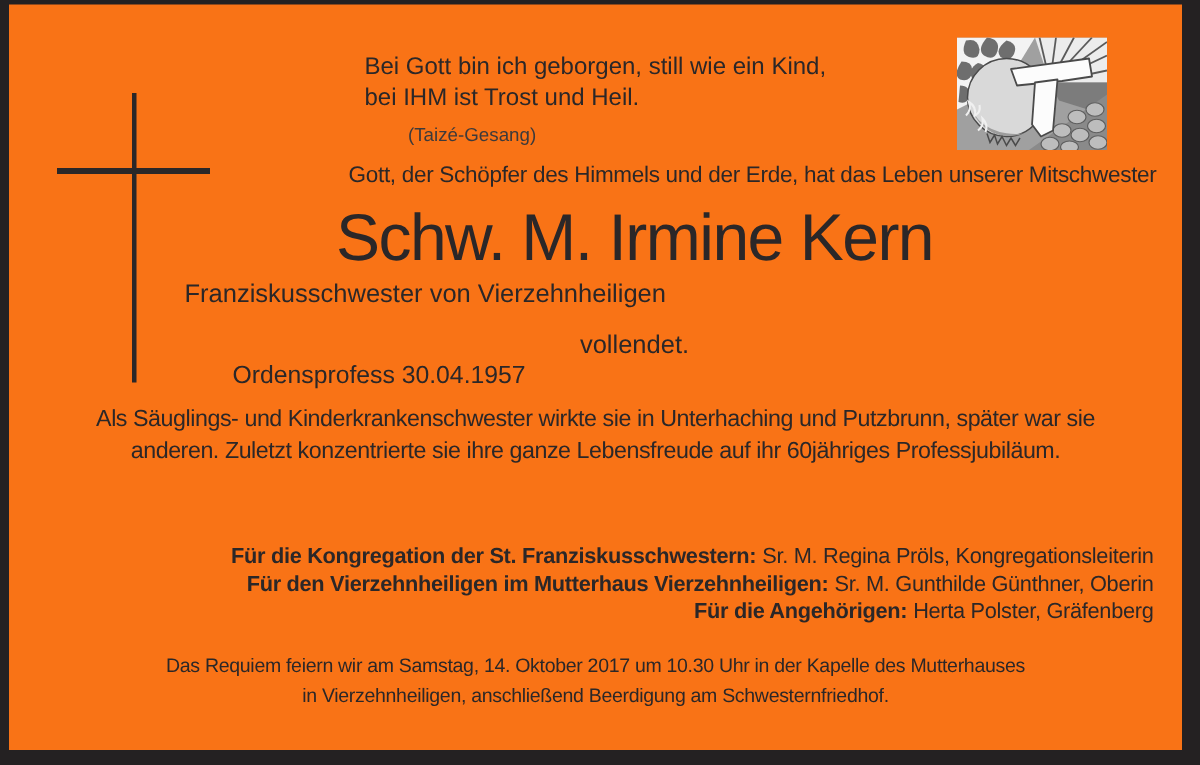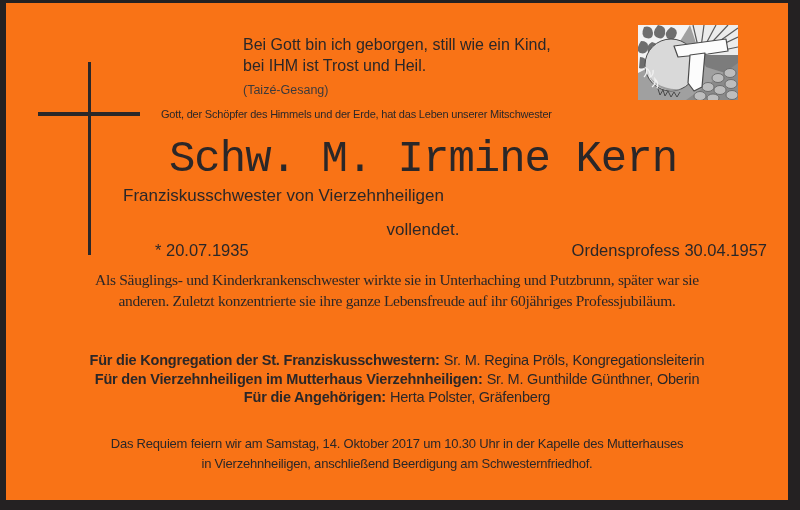--- a/index.html
+++ b/index.html
@@ -10,42 +10,42 @@
 
   
   .cross{position:absolute;left:0;top:0;}
   .cross-v{position:absolute;left:82px;top:59px;width:3px;height:193px;background:#2b2728;}
   .cross-h{position:absolute;left:32px;top:109px;width:102px;height:4px;background:#2b2728;}
 
   
   .emblem{position:absolute;left:632px;top:22px;width:100px;height:75px;}
 
   .epigraph{position:absolute;left:237px;top:31px;font-size:16px;line-height:21px;white-space:nowrap;}
-  .epigraph .source{font-size:12.5px;color:#3d3a3b;margin-top:4px;}
+  .epigraph .source{font-size:12.5px;color:#3d3a3b;margin-top:4px;margin-left:29px;}
 
-  .intro{position:absolute;left:155px;top:105px;width:610px;text-align:left;
-         font-size:11px;letter-spacing:-0.2px;white-space:nowrap;}
+  .intro{position:absolute;left:155px;top:105px;width:610px;text-align:right;
+         font-size:15px;letter-spacing:-0.2px;white-space:nowrap;}
 
   .name{position:absolute;left:117px;top:131px;width:600px;text-align:center;
-        font-family:Liberation Mono, monospace;
+        font-family:Liberation Sans, sans-serif;
         font-weight:200;font-size:44px;letter-spacing:-1px;white-space:nowrap;}
 
   .subtitle{position:absolute;left:117px;top:183px;width:600px;text-align:left;font-size:17px;white-space:nowrap;}
   .vollendet{position:absolute;left:117px;top:217px;width:600px;text-align:center;font-size:17px;}
 
   .dates{position:absolute;left:149px;top:238px;width:612px;display:flex;
          justify-content:space-between;font-size:16.5px;white-space:nowrap;}
 
   .obit{position:absolute;left:19px;top:266px;width:744px;text-align:center;
         font-size:15.5px;line-height:21px;letter-spacing:-0.3px;}
-  .obit div{white-space:nowrap;font-family:Liberation Serif, serif;}
+  .obit div{white-space:nowrap;}
 
   .remember{position:absolute;left:19px;top:336px;width:744px;text-align:center;font-size:16.5px;}
 
-  .mourners{position:absolute;left:19px;top:348px;width:744px;text-align:center;
+  .mourners{position:absolute;left:19px;top:359px;width:744px;text-align:right;
             font-size:14.5px;line-height:18.5px;letter-spacing:-0.2px;}
   .mourners .m-line{white-space:nowrap;}
   .m-label{font-weight:bold;margin-right:4px;}
 
   .funeral{position:absolute;left:19px;top:431px;width:744px;text-align:center;
            font-size:13px;line-height:19.5px;letter-spacing:-0.2px;}
   .funeral div{white-space:nowrap;}
 </style>
 </head>
 <body>
@@ -120,21 +120,20 @@
 
     <div class="intro">Gott, der Schöpfer des Himmels und der Erde, hat das Leben unserer Mitschwester</div>
 
     <div class="name">Schw. M. Irmine Kern</div>
 
     <div class="subtitle">Franziskusschwester von Vierzehnheiligen</div>
 
     <div class="vollendet">vollendet.</div>
 
     <div class="dates">
-      <span>* 20.07.1935</span>
       <span>Ordensprofess 30.04.1957</span>
     </div>
 
     <div class="obit">
       <div>Als Säuglings- und Kinderkrankenschwester wirkte sie in Unterhaching und Putzbrunn, später war sie</div>
       <div>anderen. Zuletzt konzentrierte sie ihre ganze Lebensfreude auf ihr 60jähriges Professjubiläum.</div>
     </div>
 
 
     <div class="mourners">

